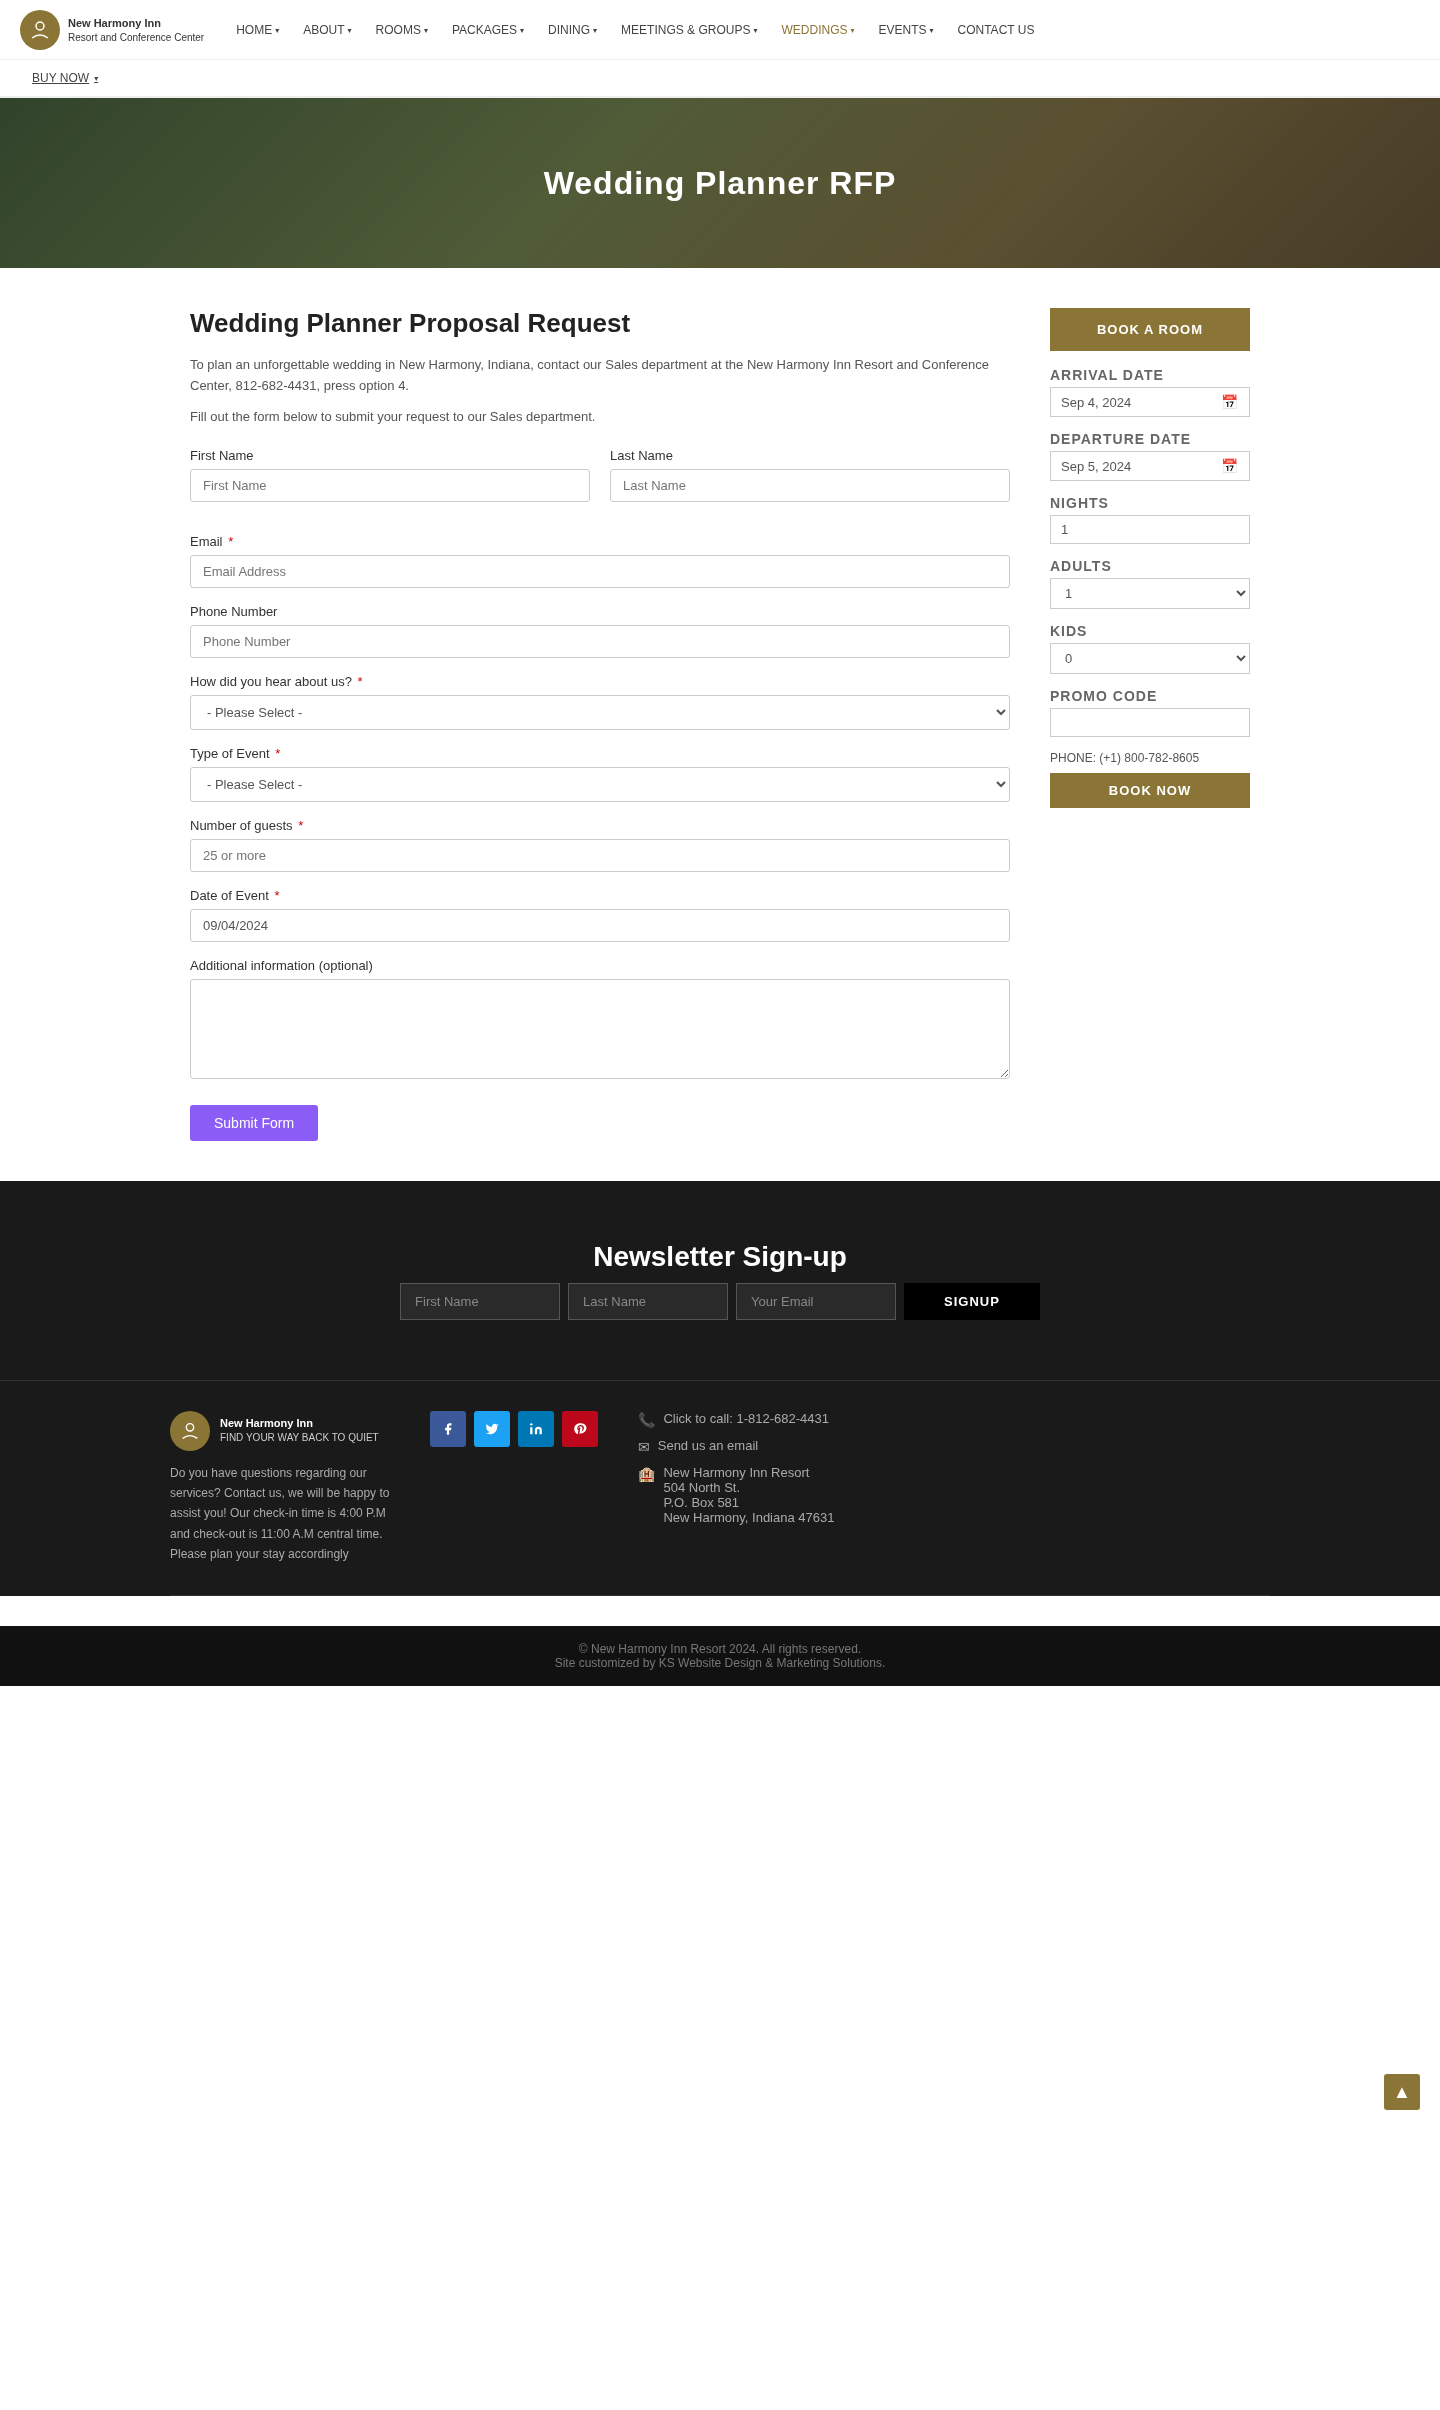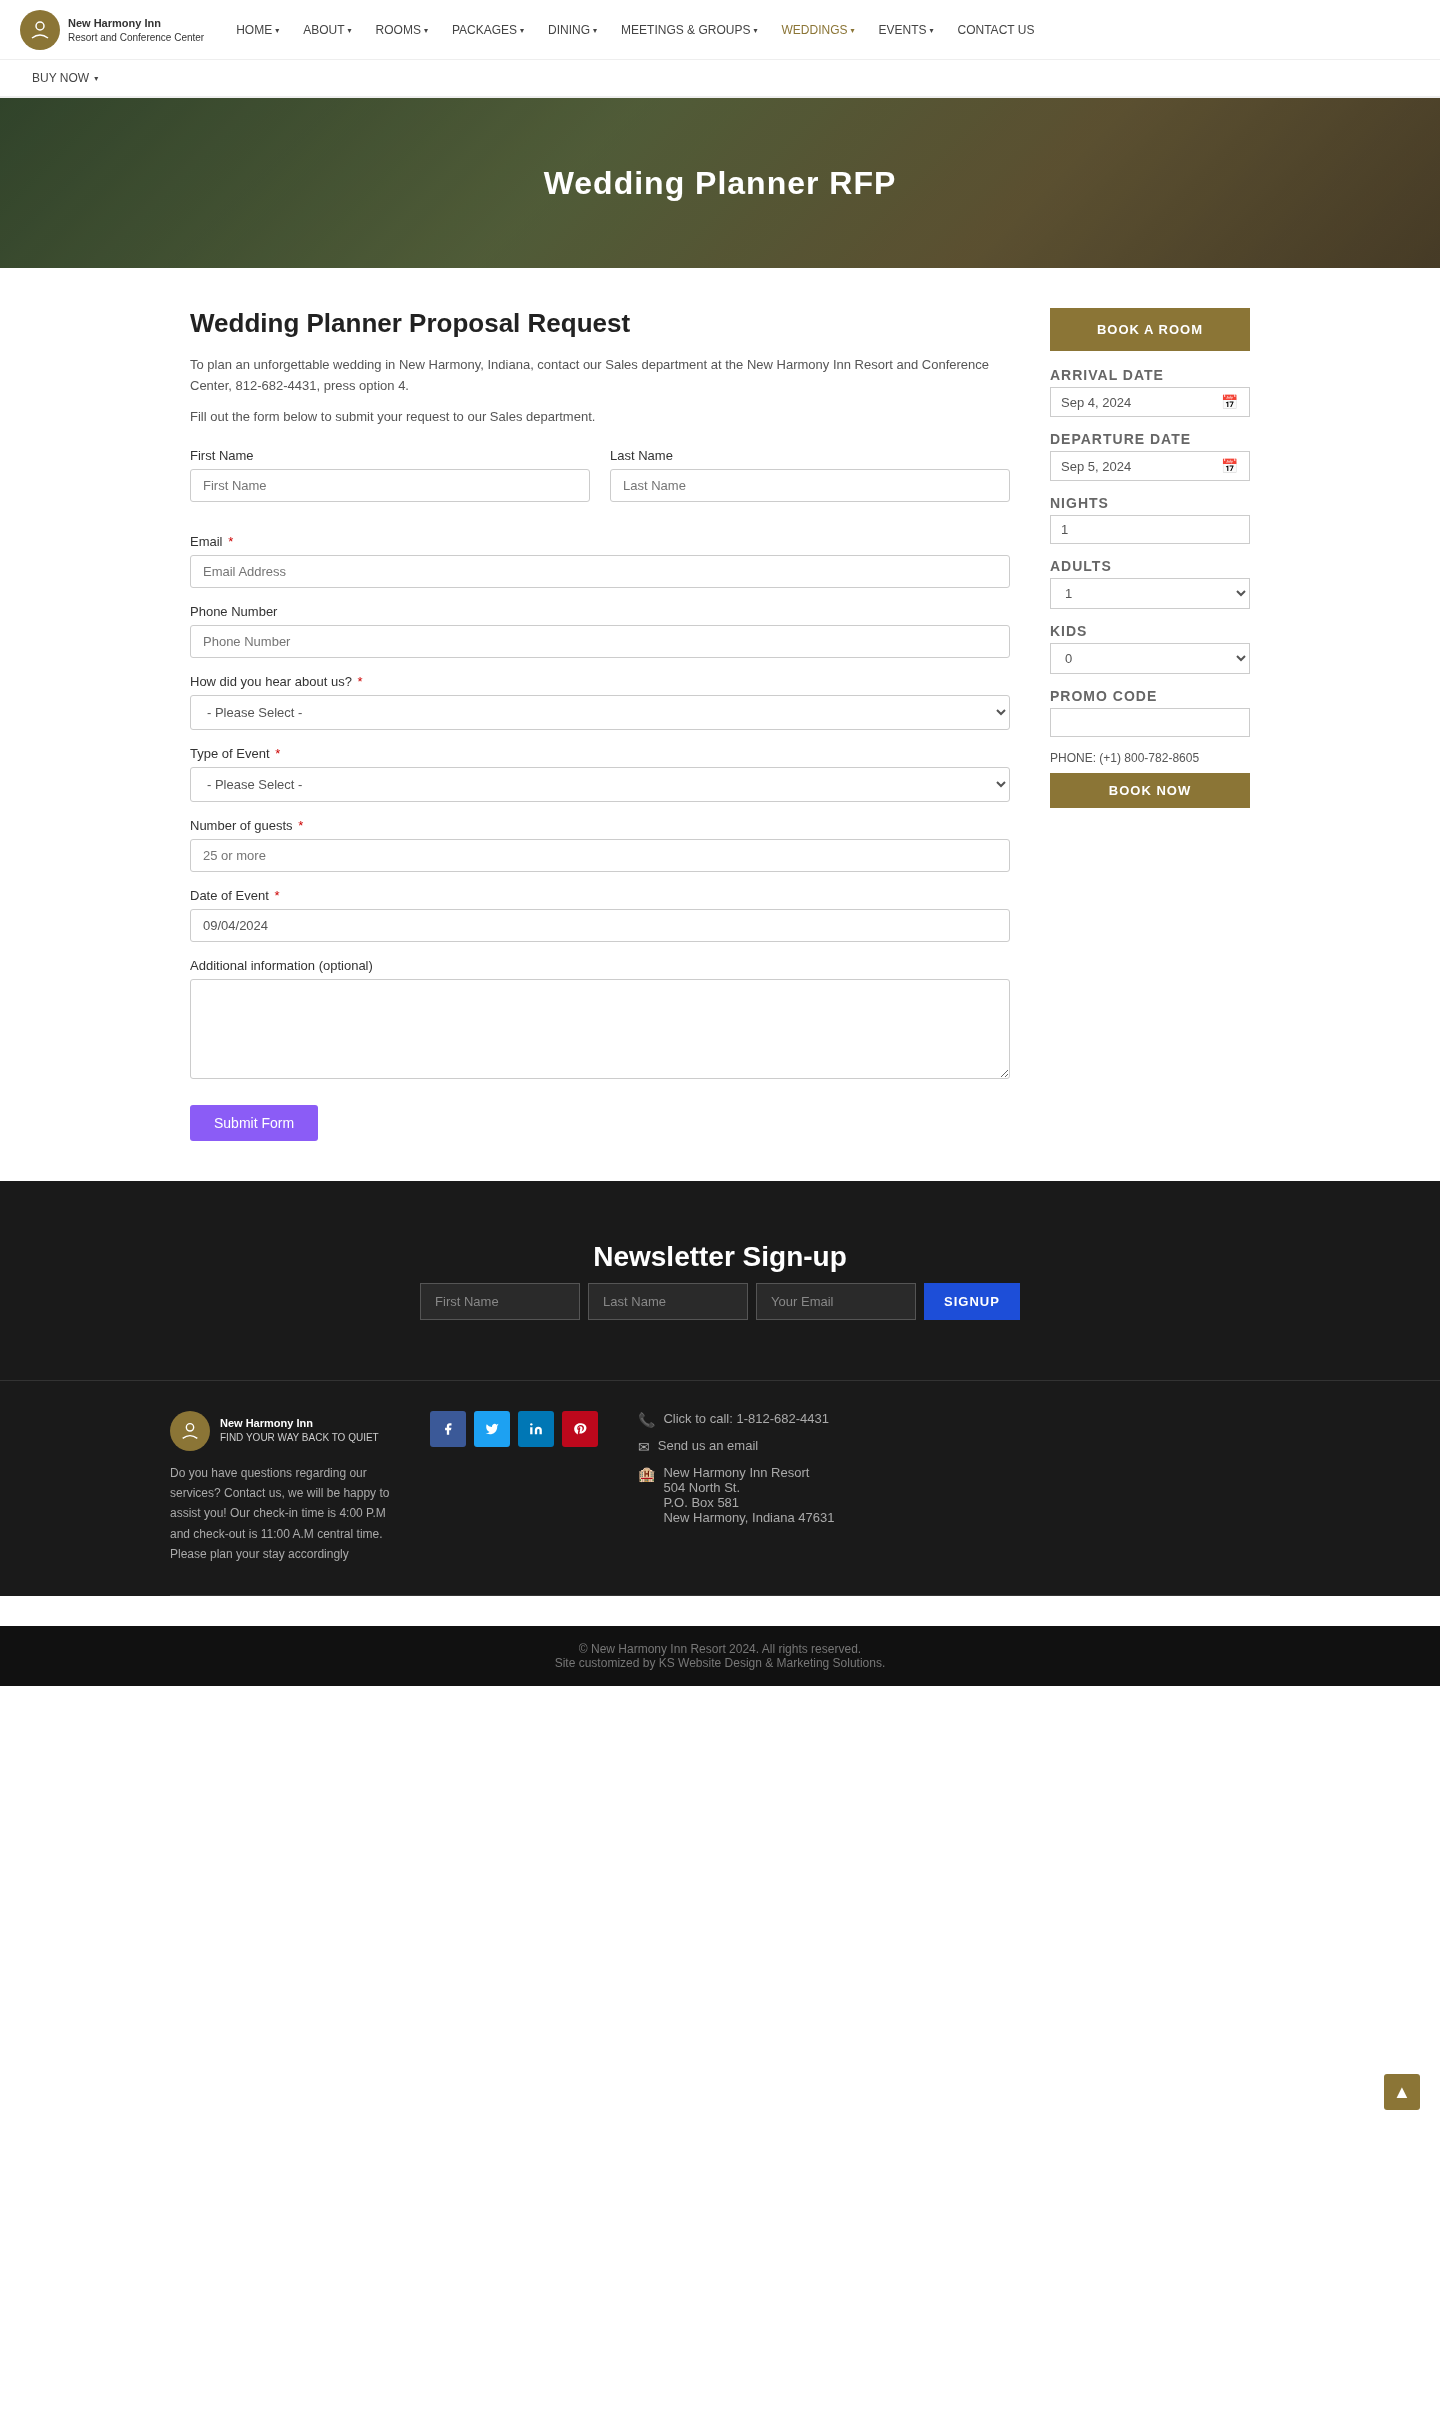--- a/index.html
+++ b/index.html
@@ -46,21 +46,21 @@
       cursor: pointer;
       white-space: nowrap;
       display: flex; align-items: center; gap: 3px;
       height: 60px;
       text-decoration: none;
     }
     .nav-item.active { color: #8b7536; }
     .nav-item .arrow { font-size: 8px; }
     .nav-buynow {
       font-size: 12px; color: #444; cursor: pointer;
-      display: flex; align-items: center; gap: 5px;
+      display: flex; align-items: center; gap: 5px; text-decoration: underline;
     }
 
     
     .hero {
       position: relative;
       height: 170px;
       background: linear-gradient(rgba(0,0,0,0.35), rgba(0,0,0,0.35)),
                   linear-gradient(135deg, #4a6741 0%, #7a8c55 40%, #8b7a4a 70%, #6b5a3a 100%);
       display: flex; align-items: center; justify-content: center;
     }
@@ -267,24 +267,24 @@
     .newsletter-input {
       padding: 10px 14px;
       font-size: 13px;
       border: 1px solid #555;
       background: #2a2a2a;
       color: #fff;
       width: 160px;
     }
     .newsletter-input::placeholder { color: #888; }
     .signup-btn {
-      background: #1d4ed8;
+      background: #000000;
       color: #fff;
       border: none;
-      padding: 10px 20px;
+      padding: 10px 40px;
       font-size: 13px;
       font-weight: bold;
       cursor: pointer;
       text-transform: uppercase;
       letter-spacing: 1px;
     }
 
     
     .footer {
       background: #1a1a1a;

